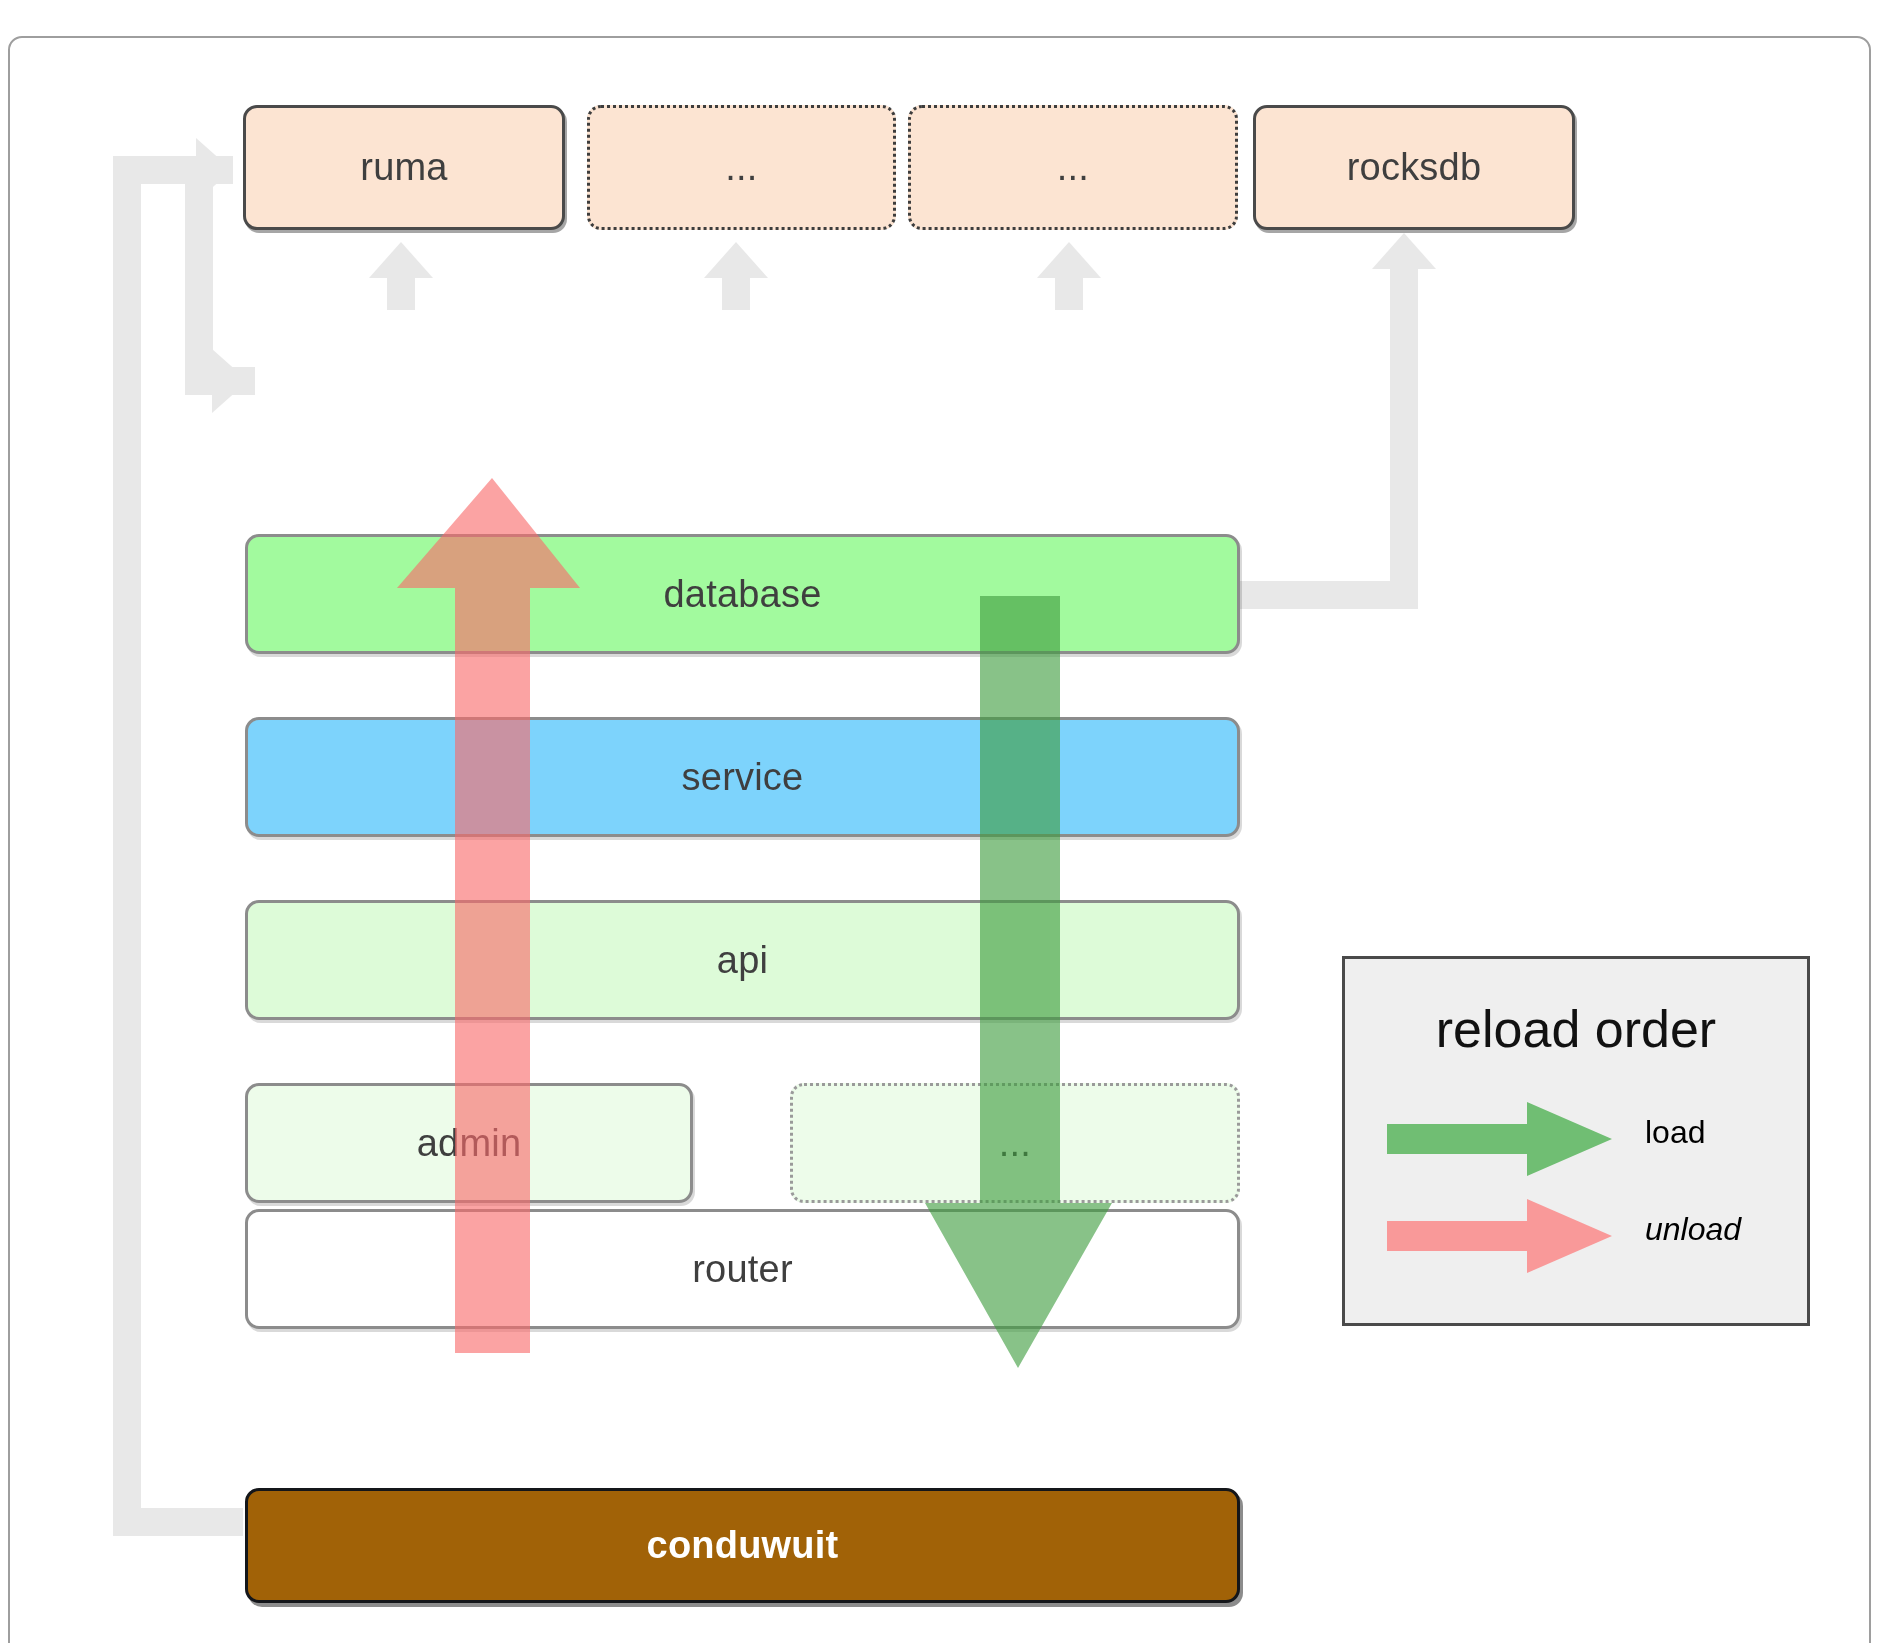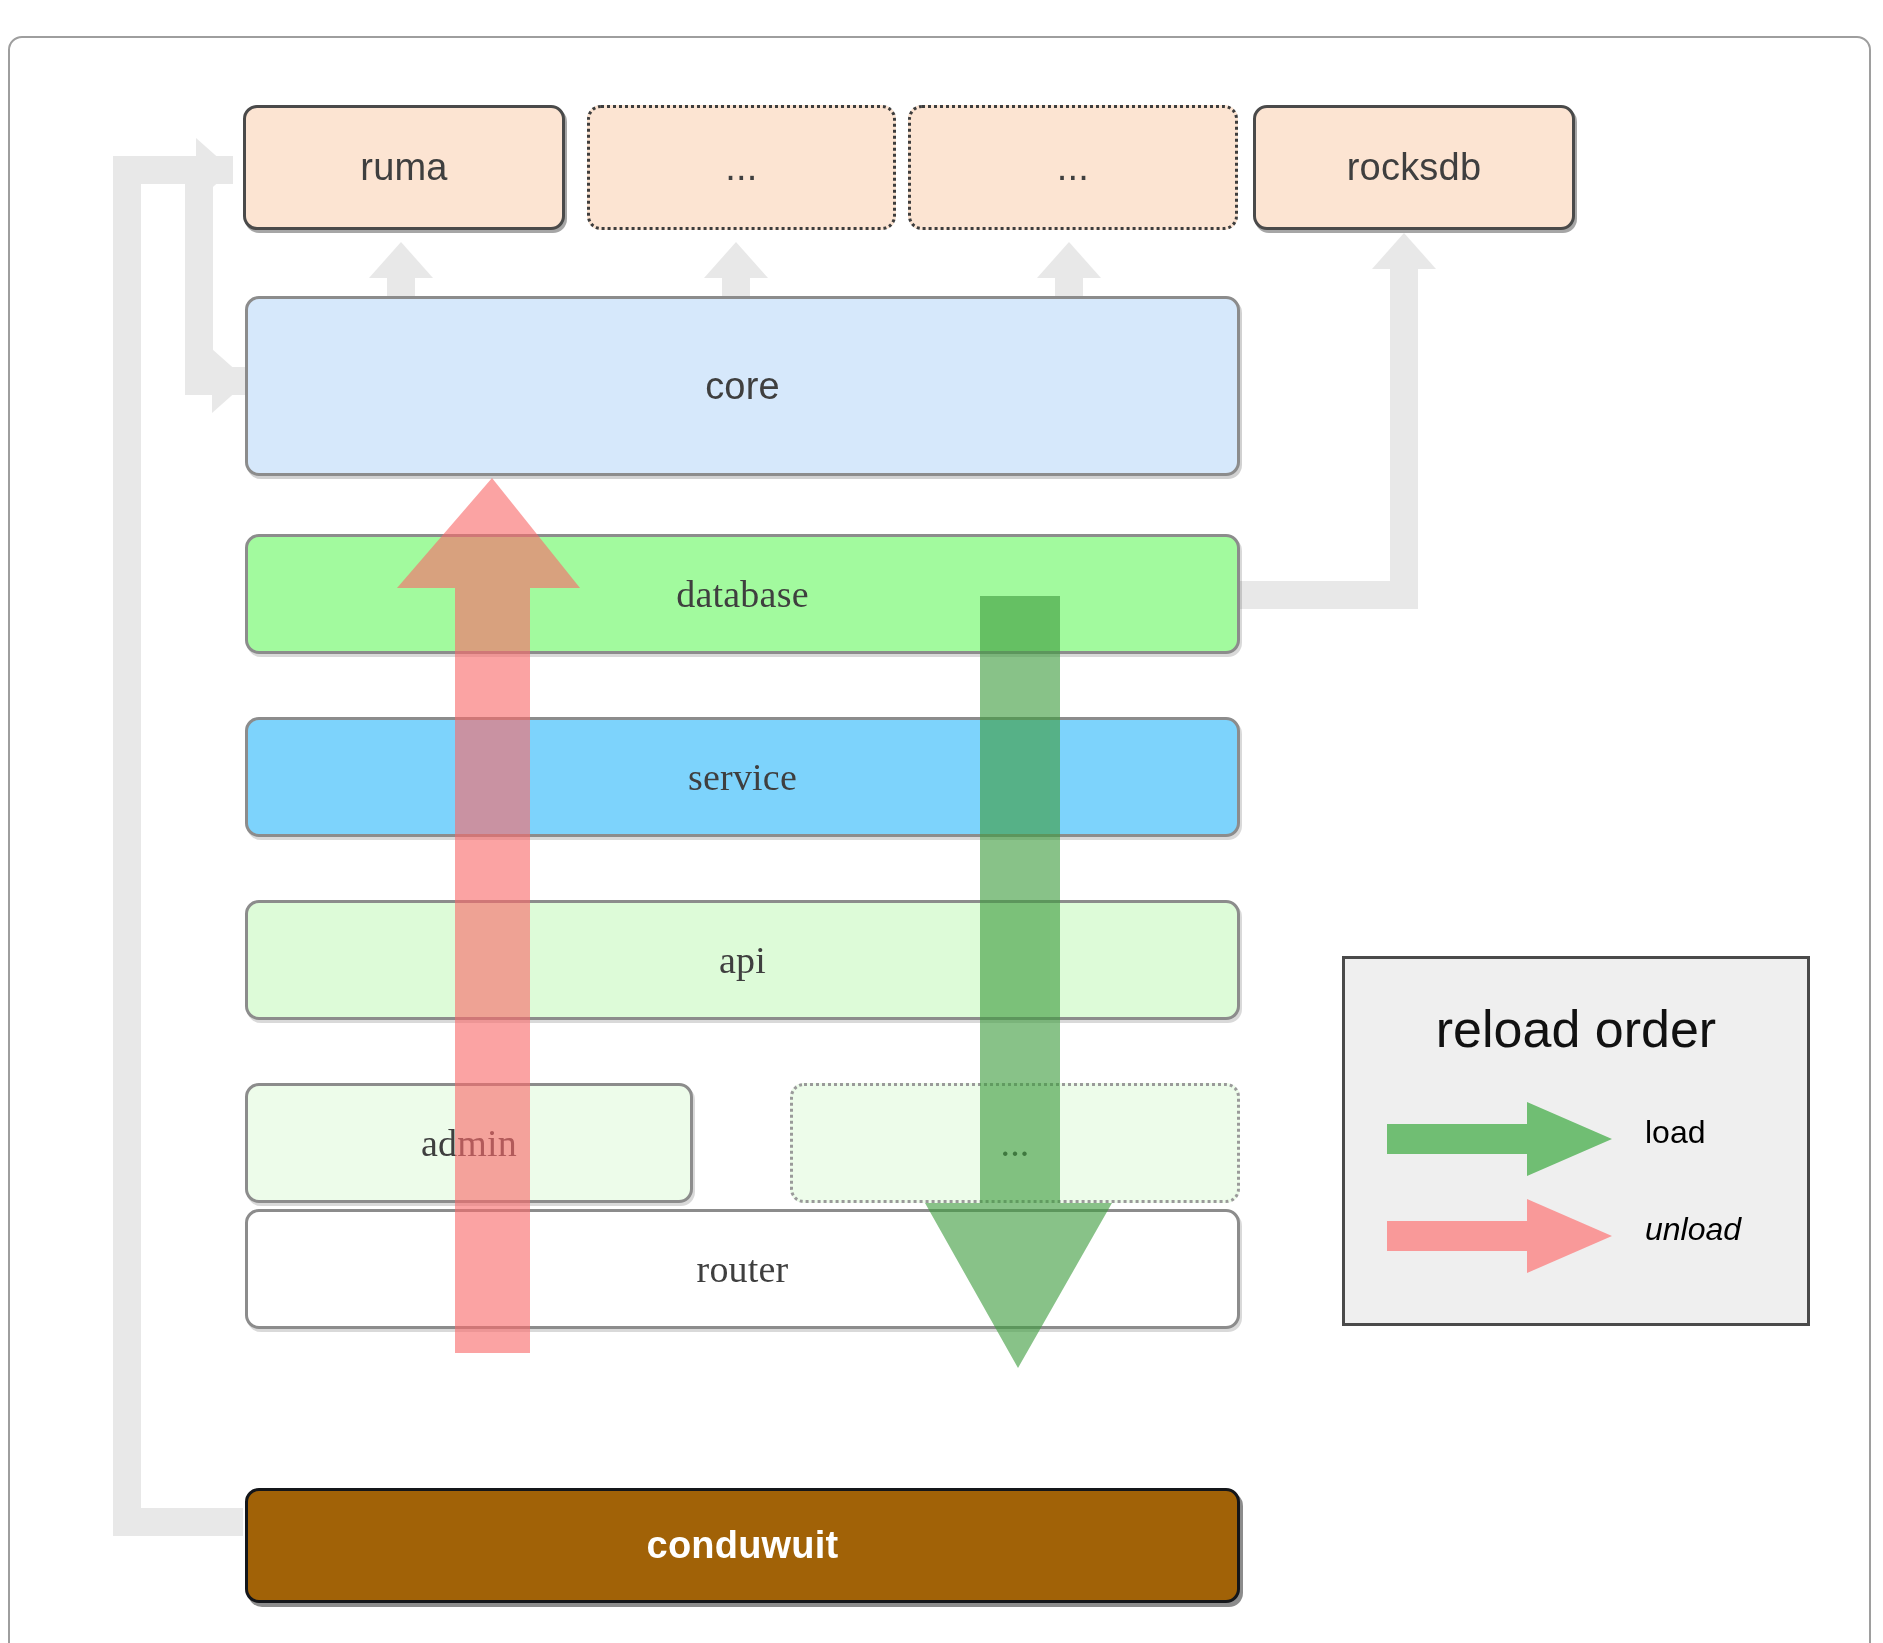--- a/index.html
+++ b/index.html
@@ -57,21 +57,20 @@
   .core-box {
     background: #d6e8fb;
     border: 3px solid #8c8c8c;
     box-shadow: 2px 3px 0 rgba(0,0,0,.18);
   }
 
   
   .stack {
     border: 3px solid #8c8c8c;
     box-shadow: 2px 3px 0 rgba(0,0,0,.15);
-    font-family: Liberation Serif, serif;
   }
   .stack.dotted {
     border: 3px dotted #9a9a9a;
     box-shadow: none;
   }
 
   
   .app-box {
     background: #a16207;
     border: 3px solid #14161a;
@@ -171,23 +170,20 @@
   </div>
 
   <div class="box dep dotted" style="left:908px; top:77px; width:330px; height:125px;">
     <span class="box-label">...</span>
   </div>
 
   <div class="box dep" style="left:1253px; top:77px; width:322px; height:125px;">
     <span class="box-label">rocksdb</span>
   </div>
 
-  <div class="box core-box" style="left:245px; top:268px; width:995px; height:180px;">
-    <span class="box-label">core</span>
-  </div>
 
   <div class="box stack" style="left:245px; top:506px; width:995px; height:120px; background:#a2fa9e;">
     <span class="box-label">database</span>
   </div>
 
   <div class="box stack" style="left:245px; top:689px; width:995px; height:120px; background:#7dd3fc;">
     <span class="box-label">service</span>
   </div>
 
   <div class="box stack" style="left:245px; top:872px; width:995px; height:120px; background:#ddfbd8;">

